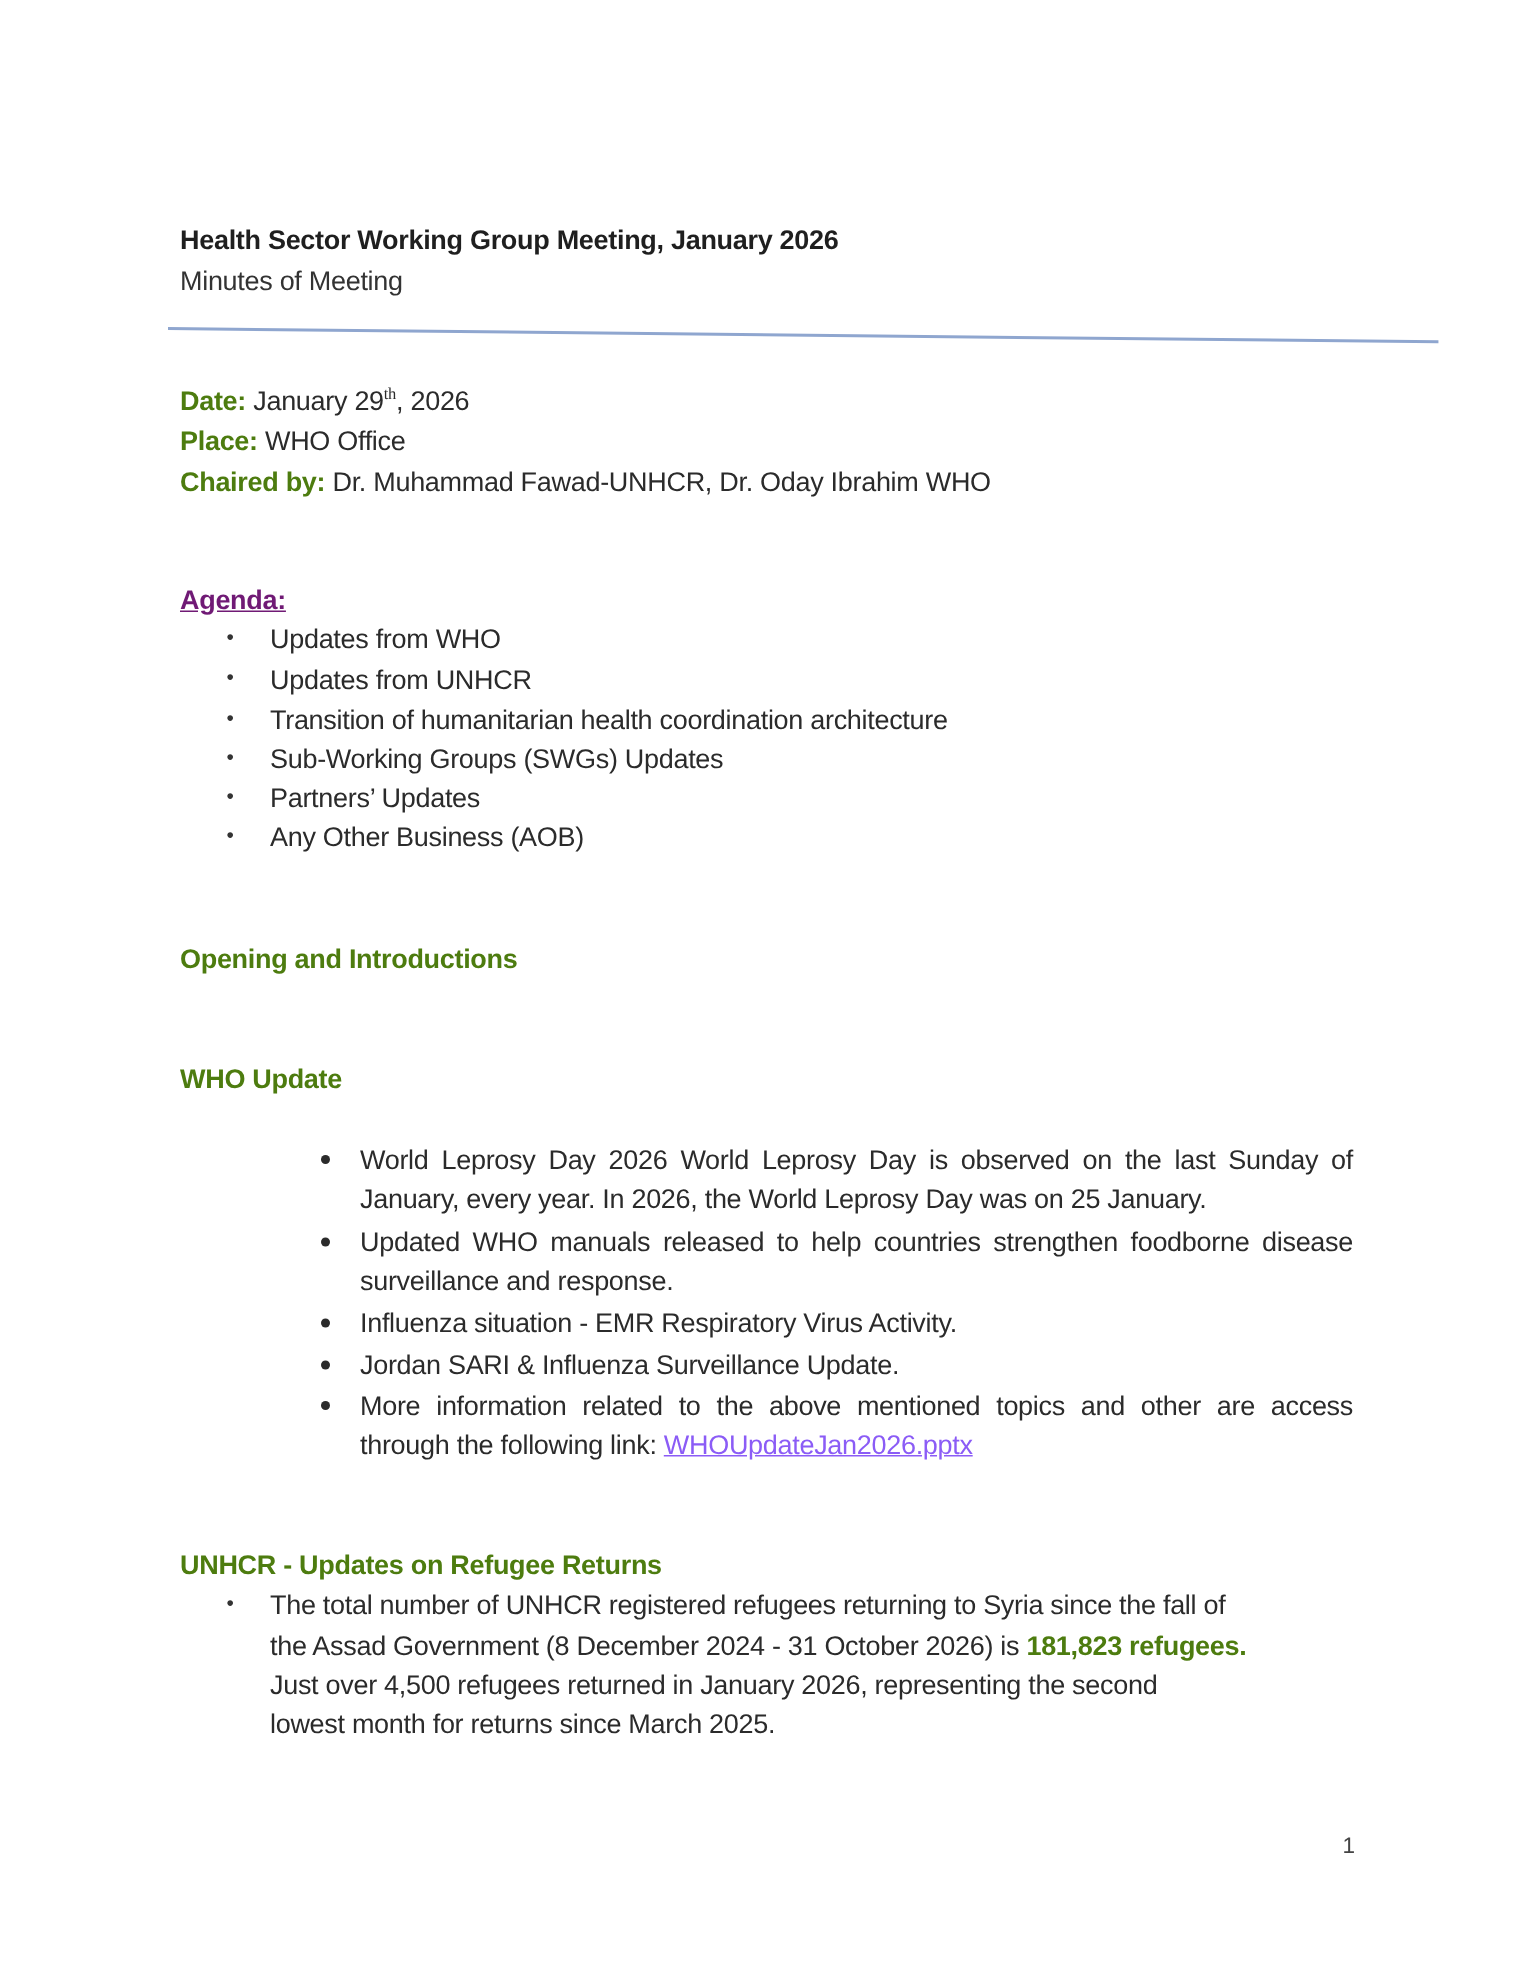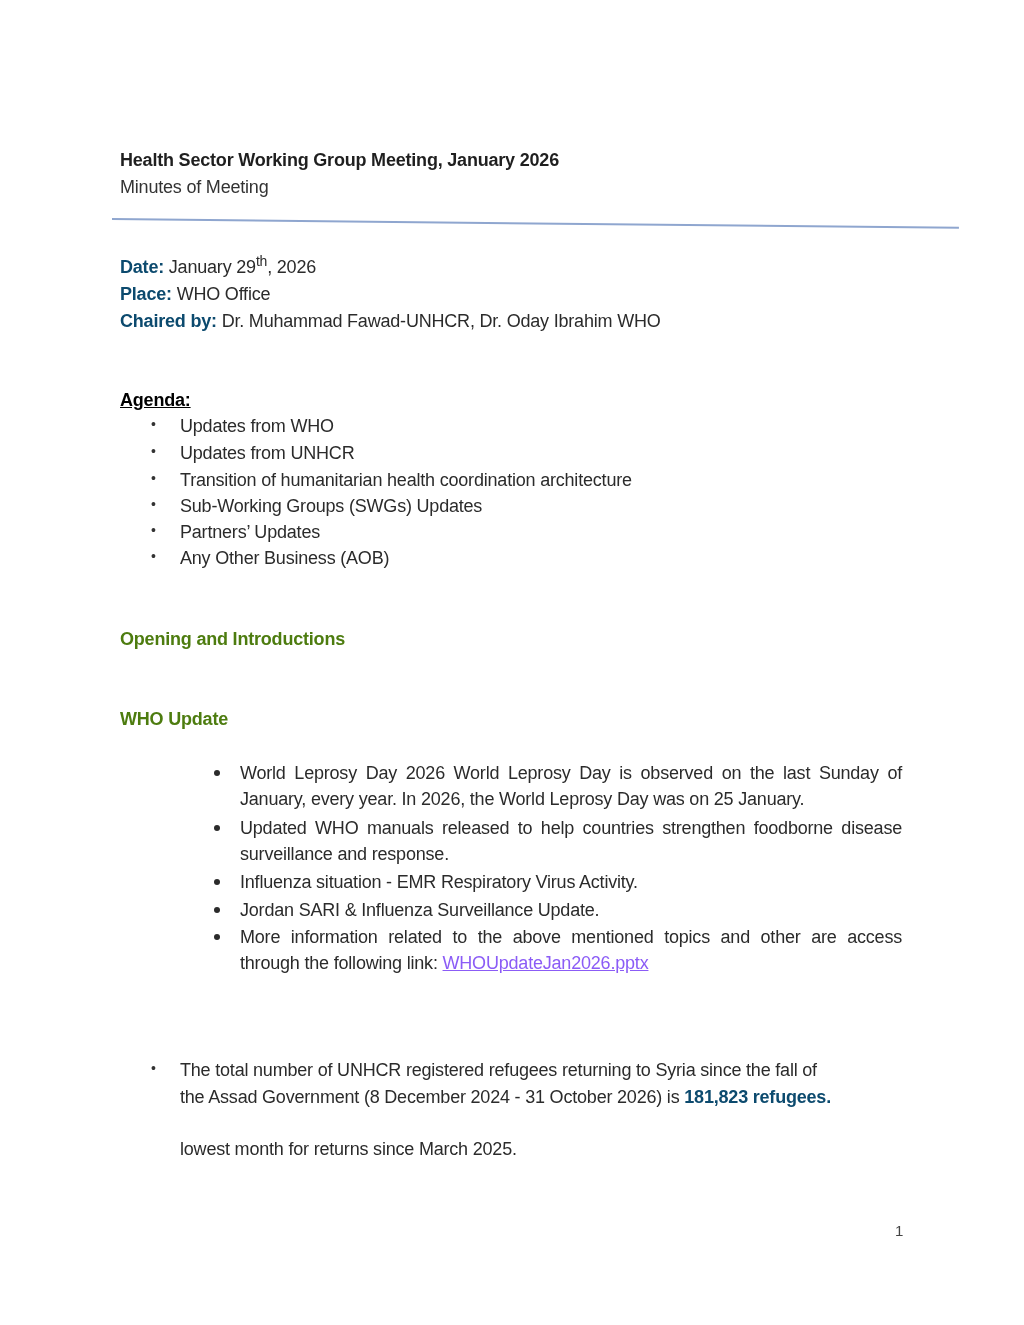--- a/index.html
+++ b/index.html
@@ -3,30 +3,30 @@
 <meta charset="utf-8">
 <style>
   html, body { margin: 0; padding: 0; background: #ffffff; }
   body { width: 1024px; height: 1325px; position: relative; overflow: hidden;
          font-family: "Liberation Sans", "DejaVu Sans", sans-serif; color: #2b2b2b; }
   .page { position: absolute; left: 0; top: 0; width: 1024px; height: 1325px; }
   .abs { position: absolute; white-space: nowrap; }
   .t { font-size: 18px; line-height: 26px; letter-spacing: -0.2px; }
   .title { font-weight: bold; color: #1f1f1f; font-size: 18px; }
   .subtitle { color: #333; }
-  .b { font-weight: bold; color: #0c4a6e; }
+  .b { font-weight: bold; color: #4d7c0f; }
   .divider { position: absolute; left: 112px; top: 218px; width: 847px; height: 2px;
              background: #8fa6cf; transform-origin: left center; transform: rotate(0.6deg); }
-  .agenda-head { font-weight: bold; text-decoration: underline; color: #000000; }
+  .agenda-head { font-weight: bold; text-decoration: underline; color: #701a75; }
   .bullet-small { position: absolute; font-size: 14px; color: #333; }
   .bullet-dot { position: absolute; width: 6px; height: 6px; border-radius: 50%; background: #2b2b2b; }
   .sec { font-weight: bold; color: #4d7c0f; }
   .just { white-space: normal; text-align: justify; text-align-last: left; width: 662px; }
   .link { color: #8b5cf6; text-decoration: underline; cursor: pointer; }
-  sup { font-size: 14px; line-height: 0; vertical-align: super; }
+  sup { font-size: 11px; line-height: 0; vertical-align: super; font-family: Liberation Serif, serif; }
   .pagenum { font-size: 15px; color: #444; }
 </style>
 </head>
 <body>
 
 <div class="page">
 
   <div class="abs t title" style="left:120px; top:147px;">Health Sector Working Group Meeting, January 2026</div>
   <div class="abs t subtitle" style="left:120px; top:174px;">Minutes of Meeting</div>
   <div class="divider"></div>
@@ -77,19 +77,21 @@
     <div class="bullet-dot" style="left:214px; top:879px;"></div>
     <div class="abs t" style="left:240px; top:869px;">Influenza situation - EMR Respiratory Virus Activity.</div>
 
     <div class="bullet-dot" style="left:214px; top:907px;"></div>
     <div class="abs t" style="left:240px; top:897px;">Jordan SARI &amp; Influenza Surveillance Update.</div>
 
     <div class="bullet-dot" style="left:214px; top:934px;"></div>
     <div class="abs t just" style="left:240px; top:924px;"><span>More information related to the above mentioned topics and other are access through the following link: </span><a class="link">WHOUpdateJan2026.pptx</a></div>
   </div>
 
+  <div class="abs t sec" style="left:120px; top:1030px;">UNHCR - Updates on Refugee Returns</div>
   <div class="bullet-small" style="left:151px; top:1060px;">•</div>
   <div class="abs t" style="left:180px; top:1057px;">The total number of UNHCR registered refugees returning to Syria since the fall of</div>
   <div class="abs t" style="left:180px; top:1084px;"><span>the Assad Government (8 December 2024 - 31 October 2026) is </span><span class="b">181,823 refugees.</span></div>
+  <div class="abs t" style="left:180px; top:1110px;">Just over 4,500 refugees returned in January 2026, representing the second</div>
   <div class="abs t" style="left:180px; top:1136px;">lowest month for returns since March 2025.</div>
 
   <div class="abs pagenum" style="left:895px; top:1222px;">1</div>
 </div>
 
 </body></html>

